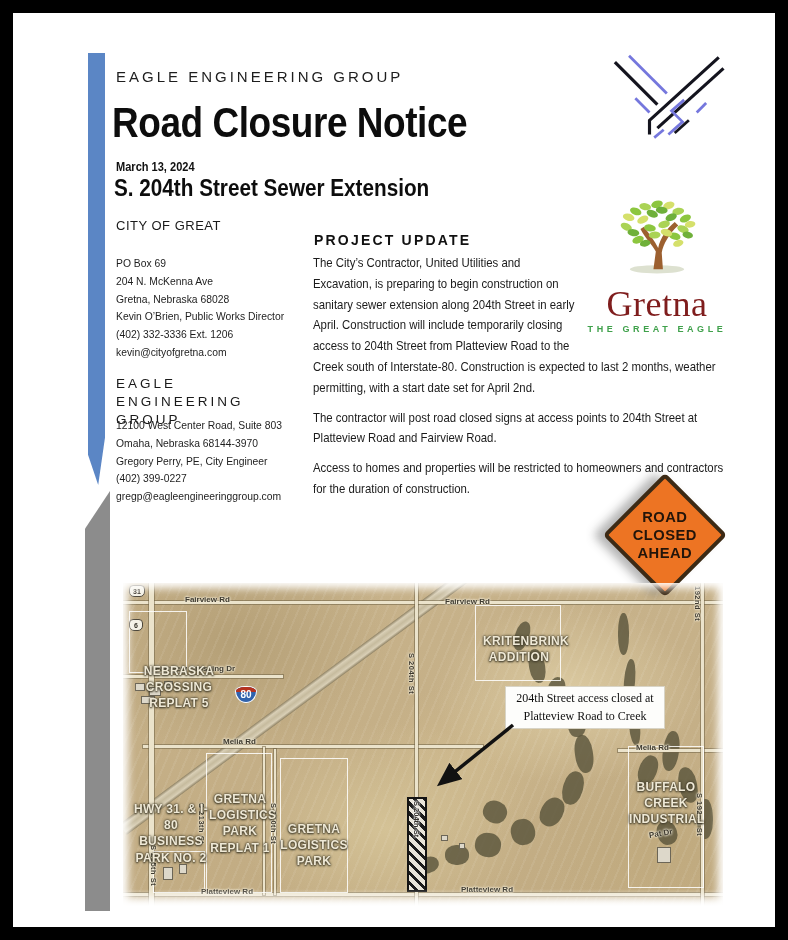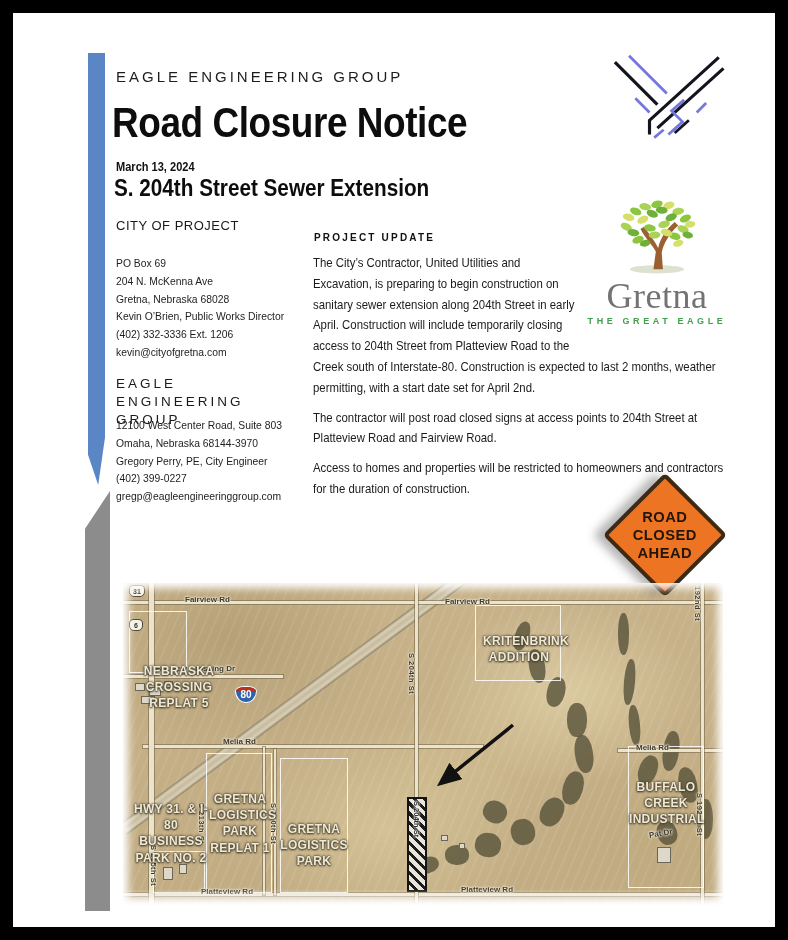--- a/index.html
+++ b/index.html
@@ -25,29 +25,29 @@
   
   .lcol-head { position:absolute; left:103px; top:205px; font-size:13px; color:#1a1a1a; letter-spacing:.5px; }
   .addr { position:absolute; left:103px; width:200px; font-size:11px; line-height:1.62; color:#1d1d1d;
           transform:scaleX(.94); transform-origin:left top; }
   .addr1 { top:242px; }
   .eeg-head { position:absolute; left:103px; top:362px; width:190px; font-size:13.5px; letter-spacing:3px;
               line-height:1.35; color:#1a1a1a; }
   .addr2 { top:404px; }
 
   
-  .pu-head { position:absolute; left:301px; top:219px; font-size:10px; font-weight:700; letter-spacing:2.2px; color:#111; }
+  .pu-head { position:absolute; left:301px; top:219px; font-size:14px; font-weight:700; letter-spacing:2.2px; color:#111; }
   .pu-body { position:absolute; left:300px; top:240px; width:470px; transform:scaleX(.876); transform-origin:left top;
              font-size:13px; line-height:1.6; color:#1b1b1b; }
   .pu-body p { margin-bottom:9px; }
   .logo-spacer { float:right; width:168px; height:92px; }
 
   
   .gretna { position:absolute; left:573px; top:183px; width:142px; text-align:center; }
-  .gretna-word { font-family:"Liberation Serif", serif; font-size:36px; color:#737373; line-height:1; letter-spacing:.5px; }
+  .gretna-word { font-family:"Liberation Serif", serif; font-size:36px; color:#7f1d1d; line-height:1; letter-spacing:.5px;margin-top:8px; }
   .gretna-tag  { font-size:9px; font-weight:700; letter-spacing:3.6px; color:#3fa14b; margin-top:2px; }
 
   
   .sign { position:absolute; left:608px; top:478px; width:88px; height:88px; background:#ed7423;
           border:4px solid #3c2a15; border-radius:5px; transform:rotate(45deg);
           box-shadow:-7px 7px 10px rgba(90,90,90,.45); z-index:30; }
   .sign-inner { position:absolute; inset:0; transform:rotate(-45deg); display:flex; flex-direction:column;
                 align-items:center; justify-content:center; }
   .sign-line { font-size:15.5px; font-weight:700; color:#23150a; line-height:1.18; letter-spacing:.5px;
                transform:scaleX(.95); }
@@ -118,21 +118,21 @@
       <path d="M60 110 L72 100" stroke="#7577dd" stroke-width="3.5"></path>
       <path d="M86 104 L104 88" stroke="#14141e" stroke-width="3.5"></path>
       <path d="M114 78 L126 66" stroke="#7577dd" stroke-width="3.5"></path>
     </svg>
 
     <div class="company">EAGLE ENGINEERING GROUP</div>
     <div class="title">Road Closure Notice</div>
     <div class="date">March 13, 2024</div>
     <div class="subtitle">S. 204th Street Sewer Extension</div>
 
-    <div class="lcol-head">CITY OF PROJECT</div>
+    <div class="lcol-head">CITY OF GREAT</div>
     <div class="addr addr1">
       <div>PO Box 69</div>
       <div>204 N. McKenna Ave</div>
       <div>Gretna, Nebraska 68028</div>
       <div>Kevin O’Brien, Public Works Director</div>
       <div>(402) 332-3336 Ext. 1206</div>
       <div>kevin@cityofgretna.com</div>
     </div>
 
     <div class="eeg-head">EAGLE ENGINEERING GROUP</div>
@@ -278,20 +278,26 @@
       <div class="vlabel" style="left:146px;top:220px">S 210th St</div>
       <div class="vlabel" style="left:572px;top:210px">S 192nd St</div>
 
       <div class="plabel" style="left:10px;top:80px;width:92px">NEBRASKA CROSSING REPLAT 5</div>
       <div class="plabel" style="left:360px;top:50px;width:72px">KRITENBRINK ADDITION</div>
       <div class="plabel" style="left:8px;top:218px;width:80px">HWY 31. &amp; I-80 BUSINESS PARK NO. 2</div>
       <div class="plabel" style="left:86px;top:208px;width:62px">GRETNA LOGISTICS PARK REPLAT 1</div>
       <div class="plabel" style="left:154px;top:238px;width:74px">GRETNA LOGISTICS PARK</div>
       <div class="plabel" style="left:506px;top:196px;width:74px">BUFFALO CREEK INDUSTRIAL</div>
 
+      <div class="callout">
+        <div class="callout-text">
+          <div>204th Street access closed at</div>
+          <div>Platteview Road to Creek</div>
+        </div>
+      </div>
       <svg class="arrow-svg" width="100" height="84" viewBox="0 0 100 84">
         <defs>
           <marker id="ah" markerWidth="8" markerHeight="8" refX="5.5" refY="3" orient="auto">
             <path d="M0,0 L7,3 L0,6 Z" fill="#111"></path>
           </marker>
         </defs>
         <line x1="90" y1="8" x2="18" y2="66" stroke="#111" stroke-width="3.5" marker-end="url(#ah)"></line>
       </svg>
       <div class="hatch">
         <div class="hatch-label">S 204th St</div>

